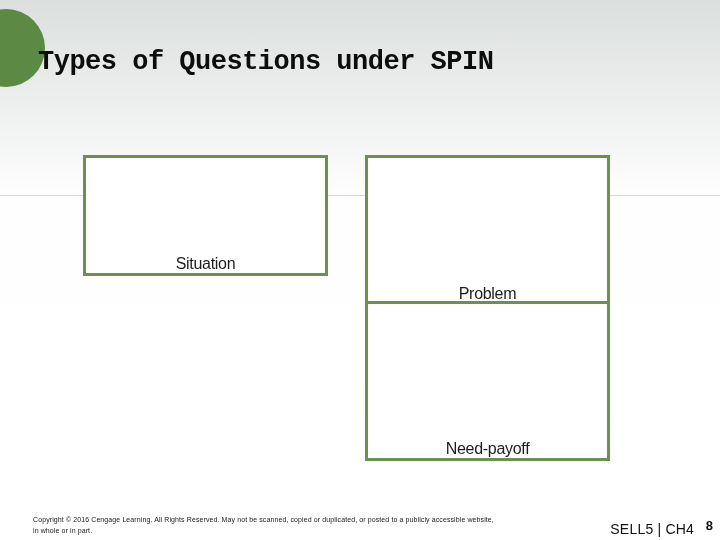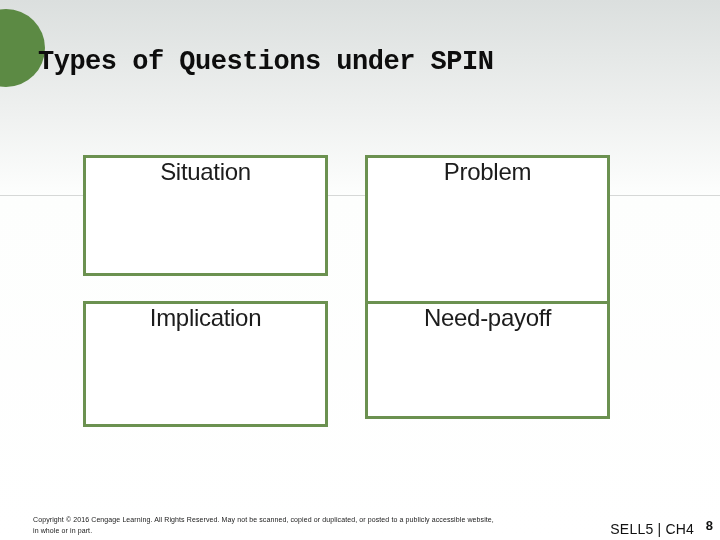--- a/index.html
+++ b/index.html
@@ -52,30 +52,30 @@
     white-space: nowrap;
     font-family: Liberation Mono, monospace;
   }
   .spin-box {
     position: absolute;
     box-sizing: border-box;
     width: 245px;
     border: 3px solid var(--accent-green, #6b9150);
     background: #ffffff;
     display: flex;
-    align-items: flex-start;
+    align-items: flex-end;
     justify-content: center;
-    font-size: 24px;
+    font-size: 16px;
     color: #1c1c1c;
     letter-spacing: -0.3px;
   }
   .box-situation   { left: 83px;  top: 155px; height: 121px; }
   .box-problem     { left: 365px; top: 155px; height: 151px; }
   .box-implication { left: 83px;  top: 301px; height: 126px; }
-  .box-needpayoff  { left: 365px; top: 301px; height: 118px; }
+  .box-needpayoff  { left: 365px; top: 301px; height: 160px; }
 
   .copyright {
     position: absolute;
     left: 33px;
     top: 514px;
     width: 540px;
     font-size: 7px;
     line-height: 11px;
     color: #1a1a1a;
     letter-spacing: 0.1px;
@@ -110,23 +110,20 @@
   <h1 class="slide-title">Types of Questions under SPIN</h1>
 
   <div class="spin-box box-situation">
     <span>Situation</span>
   </div>
 
   <div class="spin-box box-problem">
     <span>Problem</span>
   </div>
 
-  <div class="spin-box box-implication">
-    <span>Implication</span>
-  </div>
 
   <div class="spin-box box-needpayoff">
     <span>Need-payoff</span>
   </div>
 
   <div class="copyright">
     <div>Copyright © 2016 Cengage Learning. All Rights Reserved. May not be scanned, copied or duplicated, or posted to a publicly accessible website,</div>
     <div>in whole or in part.</div>
   </div>
 

